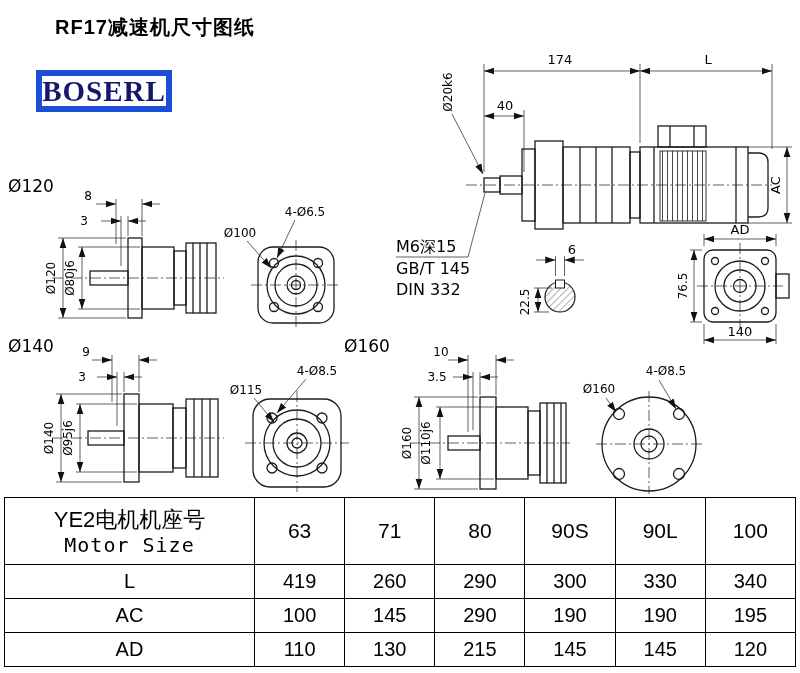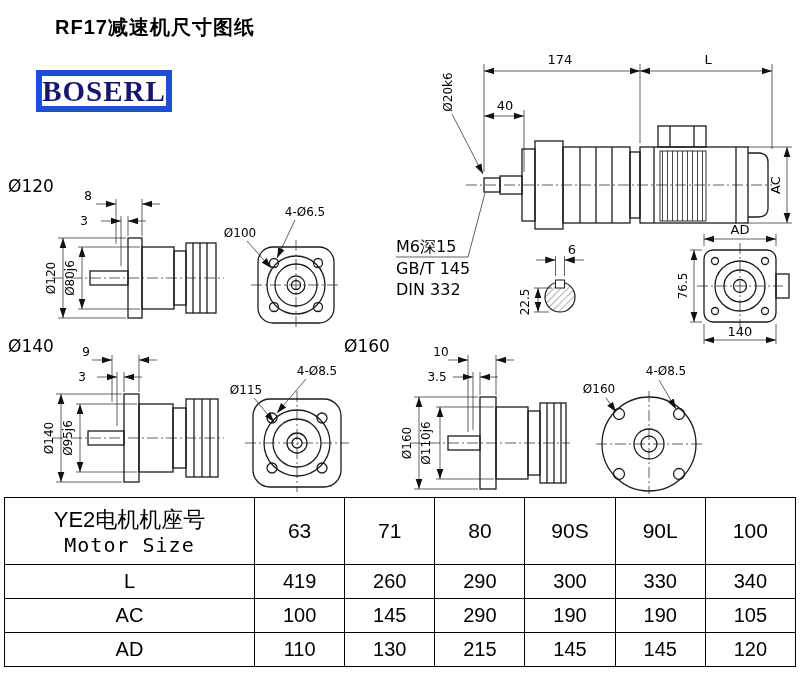--- a/index.html
+++ b/index.html
@@ -317,21 +317,21 @@
       <td>330</td>
       <td>340</td>
     </tr>
     <tr class="r-data">
       <th>AC</th>
       <td>100</td>
       <td>145</td>
       <td>290</td>
       <td>190</td>
       <td>190</td>
-      <td>105</td>
+      <td>195</td>
     </tr>
     <tr class="r-data">
       <th>AD</th>
       <td>110</td>
       <td>130</td>
       <td>215</td>
       <td>145</td>
       <td>145</td>
       <td>120</td>
     </tr>

